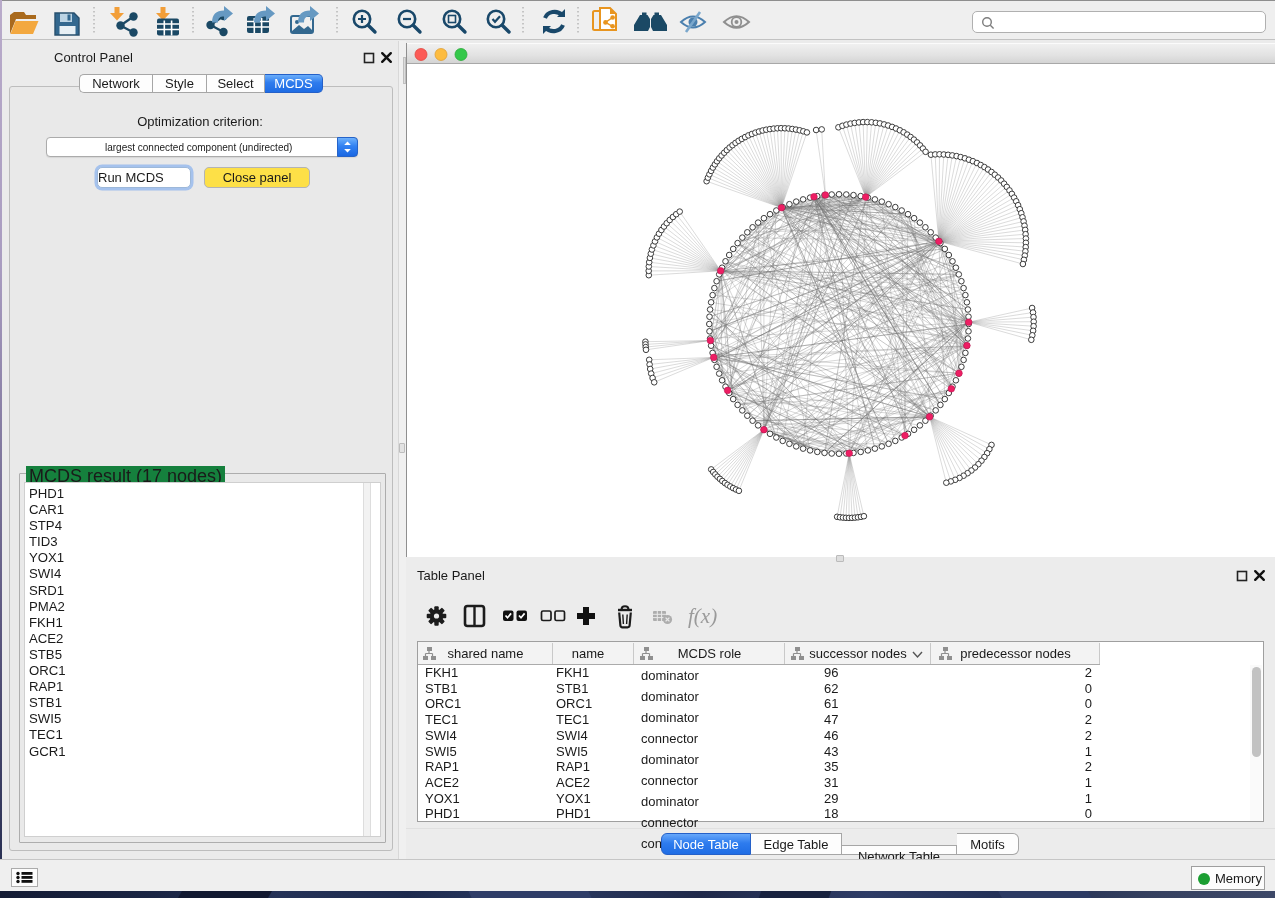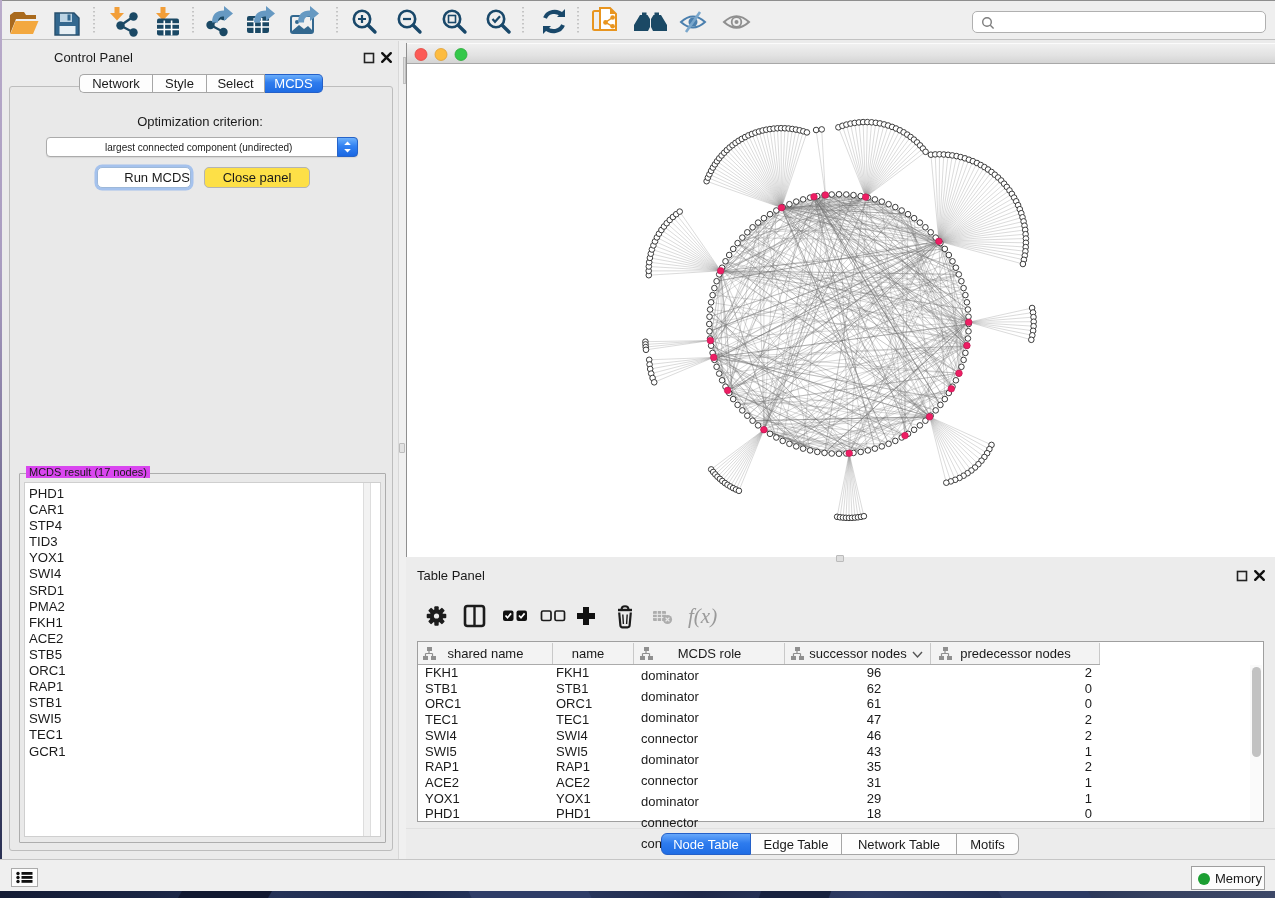--- a/index.html
+++ b/index.html
@@ -143,25 +143,25 @@
   <div class="abs" style="left:44px;top:96px;width:312px;height:20px;background:#fff;border:1px solid #ababab;border-radius:4px;box-shadow:0 1px 1px rgba(0,0,0,.08);">
     <div class="abs" style="left:10px;top:1px;line-height:18px;font-size:10px;padding-left:48px;">largest connected component (undirected)</div>
     <div class="abs" style="right:-1px;top:-1px;width:21px;height:20px;background:linear-gradient(#6db1fc,#3181f2 45%,#1a67e2);border-radius:0 4px 4px 0;border:1px solid #2563c9;">
       <svg width="19" height="18" viewBox="0 0 19 18">
         <path d="M6.2 7 L9.5 3.4 L12.8 7 Z" fill="#fff"></path>
         <path d="M6.2 11 L9.5 14.6 L12.8 11 Z" fill="#fff"></path>
       </svg>
     </div>
   </div>
 
-  <div class="abs" style="left:95px;top:126px;width:94px;height:21px;background:#fff;border:1px solid #9db8d9;border-radius:5px;box-shadow:0 0 0 2.5px rgba(120,168,240,.6);text-align:right;line-height:19px;font-size:13px;">Run MCDS</div>
+  <div class="abs" style="left:95px;top:126px;width:94px;height:21px;background:#fff;border:1px solid #9db8d9;border-radius:5px;box-shadow:0 0 0 2.5px rgba(120,168,240,.6);text-align:left;line-height:19px;font-size:13px;">Run MCDS</div>
   <div class="abs" style="left:202px;top:126px;width:106px;height:21px;background:#fde047;border:1px solid #b4b4b4;border-radius:5px;text-align:center;line-height:19px;font-size:13px;">Close panel</div>
 
   <div class="abs" style="left:17px;top:432px;width:367px;height:370px;border:1px solid #adadad;border-radius:1px;"></div>
-  <div class="abs" style="left:24px;top:425px;background:#d946ef;padding:0 3px;font-size:11px;">MCDS result (17 nodes)</div>
+  <div class="abs" style="left:24px;top:425px;background:#15803d;padding:0 3px;font-size:18px;">MCDS result (17 nodes)</div>
   <div class="abs" style="left:22px;top:441px;width:357px;height:355px;background:#fff;border:1px solid #cfcfcf;">
     <div class="abs" style="right:9px;top:0;width:8px;height:353px;background:#f2f2f2;border-left:1px solid #ddd;border-right:1px solid #ddd;"></div>
     <div style="padding:3px 0 0 4px;font-size:13.2px;line-height:16.1px;">PHD1<br>CAR1<br>STP4<br>TID3<br>YOX1<br>SWI4<br>SRD1<br>PMA2<br>FKH1<br>ACE2<br>STB5<br>ORC1<br>RAP1<br>STB1<br>SWI5<br>TEC1<br>GCR1</div>
   </div>
 </div>
 
 <div class="abs" style="left:398px;top:41px;width:8px;height:818px;background:#f0f0f0;border-left:1px solid #d8d8d8;"></div>
 <div class="abs" style="left:399px;top:443px;width:6px;height:10px;background:#e2e2e2;border:1px solid #bdbdbd;border-radius:1px;"></div>
 <div class="abs" style="left:403px;top:57px;width:3px;height:27px;background:#dcdcdc;border:1px solid #c0c0c0;"></div>
 
@@ -1164,34 +1164,34 @@
   <div class="abs" style="left:0;top:4px;width:135px;text-align:center;">shared name</div>
   <div class="abs" style="left:132px;top:4px;width:76px;text-align:center;">name</div>
   <div class="abs" style="left:216px;top:4px;width:151px;text-align:center;">MCDS role</div>
   <div class="abs" style="left:367px;top:4px;width:146px;text-align:center;">successor nodes</div>
   <div class="abs" style="left:513px;top:4px;width:169px;text-align:center;">predecessor nodes</div>
 </div>
 <div class="abs" style="left:0;top:23px;width:845px;height:157px;font-size:13px;">
   <div class="abs" style="left:7px;top:0;line-height:15.7px;">FKH1<br>STB1<br>ORC1<br>TEC1<br>SWI4<br>SWI5<br>RAP1<br>ACE2<br>YOX1<br>PHD1</div>
   <div class="abs" style="left:138px;top:0;line-height:15.7px;">FKH1<br>STB1<br>ORC1<br>TEC1<br>SWI4<br>SWI5<br>RAP1<br>ACE2<br>YOX1<br>PHD1</div>
   <div class="abs" style="left:223px;top:0;line-height:21px;">dominator<br>dominator<br>dominator<br>connector<br>dominator<br>connector<br>dominator<br>connector<br>connector<br>dominator</div>
-  <div class="abs" style="left:406px;top:0;width:100px;text-align:center;line-height:15.7px;">96<br>62<br>61<br>47<br>46<br>43<br>35<br>31<br>29<br>18</div>
+  <div class="abs" style="left:406px;top:0;width:100px;text-align:left;line-height:15.7px;">96<br>62<br>61<br>47<br>46<br>43<br>35<br>31<br>29<br>18</div>
   <div class="abs" style="left:574px;top:0;width:100px;text-align:right;line-height:15.7px;">2<br>0<br>0<br>2<br>2<br>1<br>2<br>1<br>1<br>0</div>
 </div>
 
     <div class="abs" style="right:1px;top:23px;width:12px;height:156px;background:#fafafa;"></div>
     <div class="abs" style="right:2.5px;top:25px;width:9px;height:90px;background:#c2c2c2;border-radius:5px;"></div>
   </div>
 
   <div class="abs" style="left:0;top:271px;width:869px;border-top:1px solid #e0e0e0;"></div>
 
   <div class="abs" style="left:255px;top:276px;height:22px;display:flex;font-size:13px;">
     <div style="width:90px;background:linear-gradient(#66a7fa,#2e7cee 45%,#1e6ce4);border:1px solid #2460c8;border-radius:6px 0 0 6px;text-align:center;line-height:21px;color:#fff;">Node Table</div>
     <div style="width:91px;background:#fdfdfd;border:1px solid #a6a6a6;border-left:none;text-align:center;line-height:21px;">Edge Table</div>
-    <div style="width:115px;background:#fdfdfd;border:1px solid #a6a6a6;border-left:none;text-align:center;line-height:21px;">Network Table</div>
+    <div style="width:115px;background:#fdfdfd;border:1px solid #a6a6a6;border-left:none;text-align:center;line-height:21px;margin-top:12px;">Network Table</div>
     <div style="width:62px;background:#fdfdfd;border:1px solid #a6a6a6;border-left:none;border-radius:0 6px 6px 0;text-align:center;line-height:21px;">Motifs</div>
   </div>
 </div>
 
 <div class="abs" style="left:836px;top:555px;width:8px;height:7px;background:#dedede;border:1px solid #bbb;border-radius:1px;"></div>
 
 <div class="abs" style="left:0;top:859px;width:1275px;height:32px;background:#efefef;border-top:1px solid #c6c6c6;">
   <div class="abs" style="left:11px;top:8px;width:27px;height:19px;background:#fcfcfc;border:1px solid #ababab;">
     <svg width="17" height="13" style="position:absolute;left:4px;top:2px" viewBox="0 0 17 13">
       <circle cx="2" cy="2.5" r="1.7" fill="#111"></circle>

